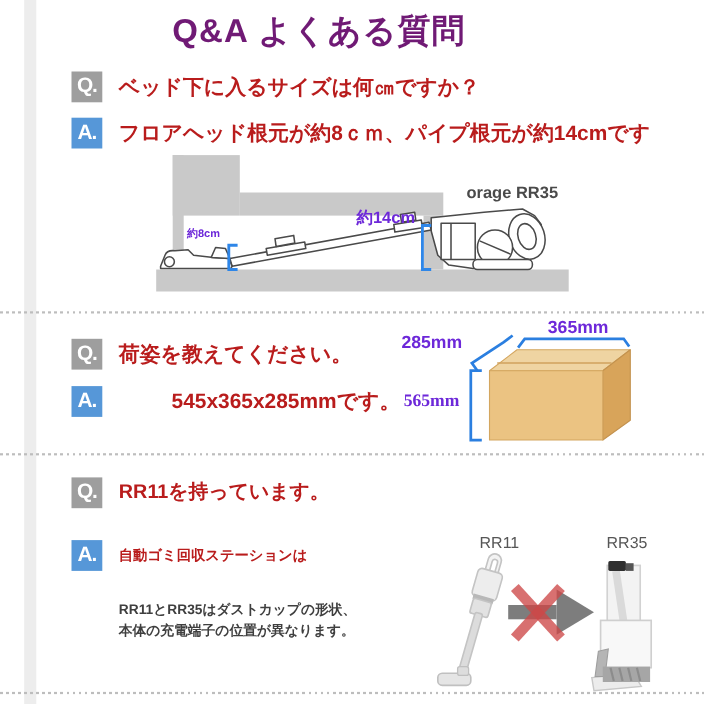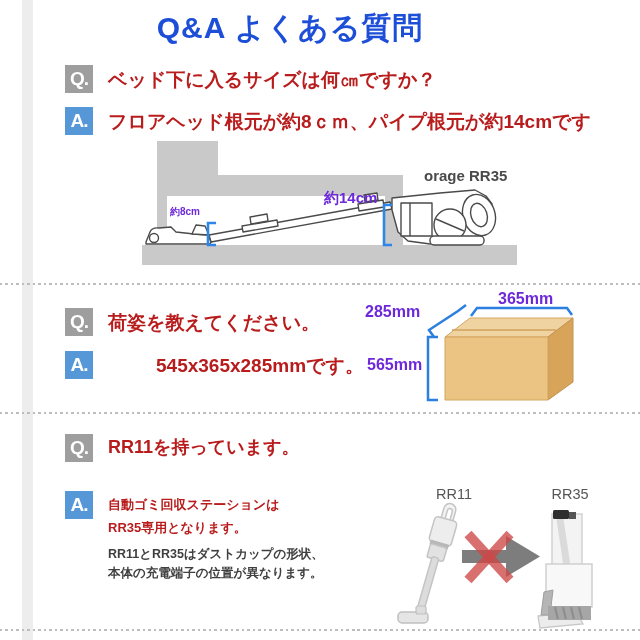--- a/index.html
+++ b/index.html
@@ -8,21 +8,21 @@
     font-family:"Liberation Sans","DejaVu Sans",sans-serif;
     overflow:hidden;
     -webkit-font-smoothing:antialiased;
   }
   .abs{position:absolute;}
   
   .edge-strip{left:22px;top:0;width:11px;height:640px;background:#ededed;}
   
   .page-title{
     left:0;top:8px;width:580px;text-align:center;
-    font-size:30px;font-weight:700;color:#1d4ed8;letter-spacing:1px;
+    font-size:30px;font-weight:700;color:#701a75;letter-spacing:1px;
   }
   
   .badge{
     width:28px;height:28px;display:flex;align-items:center;justify-content:center;
     color:#fff;font-weight:700;font-size:19px;line-height:1;letter-spacing:-1px;
     box-sizing:border-box;padding-bottom:2px;
   }
   .badge-q{background:#9e9e9e;}
   .badge-a{background:#5697d8;}
   
@@ -132,37 +132,36 @@
     <line x1="92" y1="42" x2="196" y2="42" stroke="#d0a25c" stroke-width="1.3"></line>
   </g>
   <g stroke="#2b7fe0" stroke-width="2.5" fill="none">
     <polyline points="111,28 117,20 207,20 212,27"></polyline>
     <polyline points="106,17 98,23 69,42 74,49"></polyline>
     <polyline points="78,49 68,49 68,112 78,112"></polyline>
   </g>
 </svg>
 <div class="abs dim-label" style="left:498px;top:290px;font-size:16px;">365mm</div>
 <div class="abs dim-label" style="left:365px;top:303px;font-size:16px;">285mm</div>
-<div class="abs dim-label" style="left:367px;top:356px;font-size:16px;">565mm</div>
+<div class="abs dim-label" style="left:367px;top:356px;font-size:16px;font-family:Liberation Serif, serif;">565mm</div>
 
 <div class="abs divider" style="top:412px;"></div>
 
 <div class="abs badge badge-q" style="left:65px;top:434px;">
     <span>Q.</span>
   </div>
 <div class="abs qa-text" style="left:108px;top:436px;font-size:18px;">
   <div>RR11を持っています。</div>
 </div>
 
 <div class="abs badge badge-a" style="left:65px;top:491px;">
     <span>A.</span>
   </div>
 <div class="abs qa-text" style="left:108px;top:493px;font-size:13px;">
   <div>自動ゴミ回収ステーションは</div>
-  <div>RR35専用となります。</div>
 </div>
 
 <div class="abs note-text" style="left:108px;top:545px;">
   <div>RR11とRR35はダストカップの形状、</div>
   <div>本体の充電端子の位置が異なります。</div>
 </div>
 
 <div class="abs model-label" style="left:432px;top:486px;">RR11</div>
 <div class="abs model-label" style="left:548px;top:486px;">RR35</div>
 

